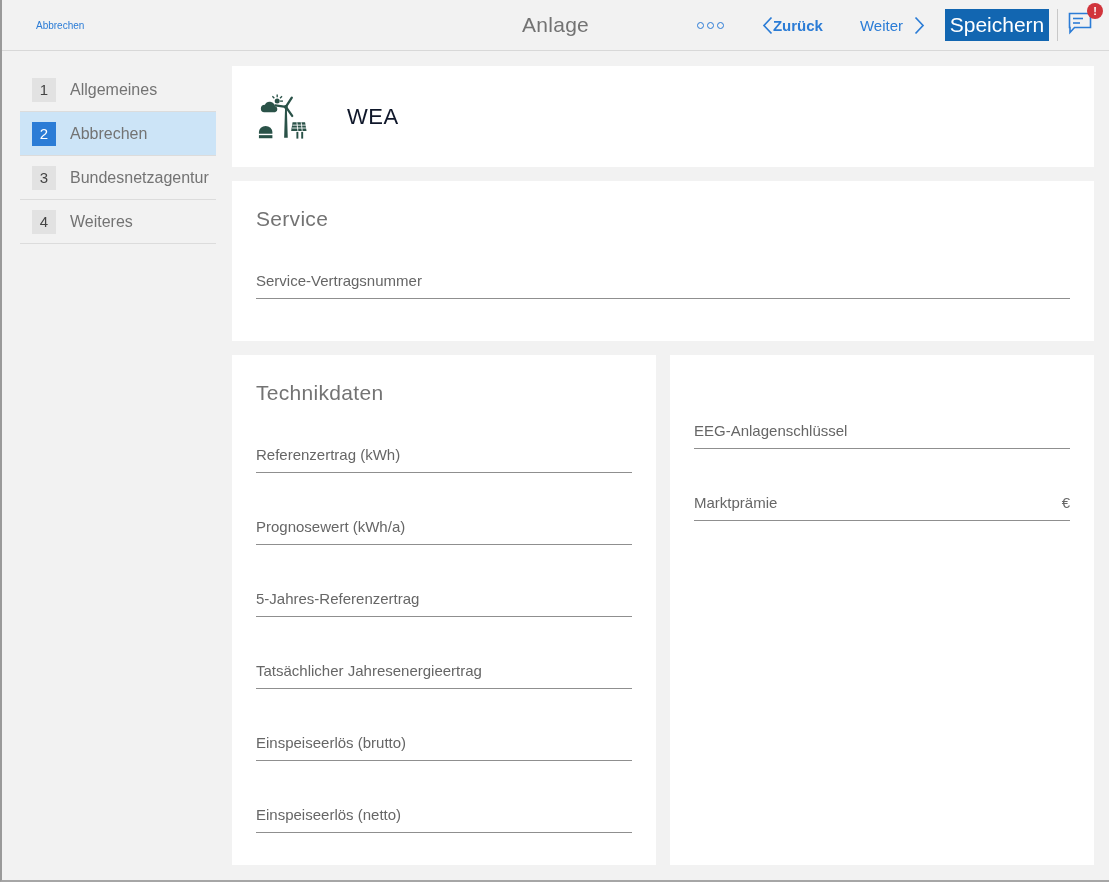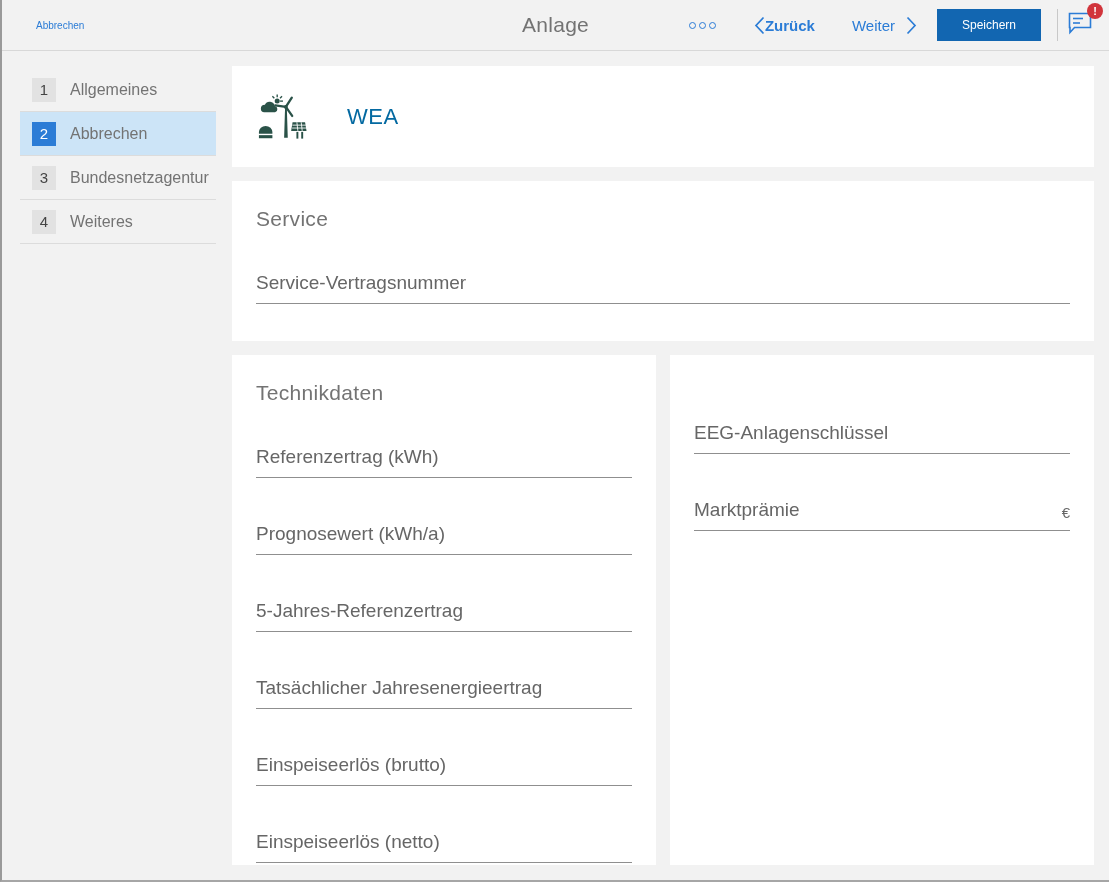--- a/index.html
+++ b/index.html
@@ -38,23 +38,23 @@
   }
   .nav-btn { display:flex; align-items:center; cursor:pointer; }
   .nav-btn svg { display:block; }
   .back-btn { margin-right:37px; }
   .back-btn .nav-label { margin-left:0;font-weight:bold; }
   .next-btn { margin-right:20px; }
   .next-btn .nav-label { margin-right:11px; }
   .nav-label { color:#2b7cd6; font-size:15px; }
   .save-btn {
     background:#1266b1; color:#fff; border:none;
-    font-family:inherit; font-size:12px;
+    font-family:inherit; font-size:21px;
     width:104px; height:32px; cursor:pointer;
-    margin-right:16px;
+    margin-right:8px;
   }
   .v-divider { width:1px; height:32px; background:#c8c8c8; margin-right:8px; }
   .notes-btn { position:relative; margin-right:13px; cursor:pointer; padding:2px; }
   .notes-badge {
     position:absolute; top:-6px; right:-7px;
     width:16px; height:16px; border-radius:50%;
     background:#d1343b; color:#fff;
     font-size:11px; font-weight:bold;
     display:flex; align-items:center; justify-content:center;
   }
@@ -76,37 +76,37 @@
   .step.selected { background:#cce4f7; }
   .step.selected .step-num { background:#2b7cd6; color:#fff; }
 
   .main { flex:1; margin:15px 15px 0 16px; display:flex; flex-direction:column; }
   .card { background:#fff; }
   .entity-card {
     height:101px; margin-bottom:14px;
     display:flex; align-items:center; padding-left:25px;
   }
   .entity-icon { width:50px; height:47px; flex:0 0 50px; }
-  .entity-title { font-size:22px; font-weight:300; color:#0369a1; margin-left:40px; letter-spacing:.5px; }
+  .entity-title { font-size:22px; font-weight:300; color:#0f172a; margin-left:40px; letter-spacing:.5px; }
 
   .section-card { padding:26px 24px 0 24px; }
   .service-card { height:160px; margin-bottom:14px; }
   .two-col { display:flex; gap:14px; }
   .col-card { flex:1; height:510px; }
   .section-title { font-size:21px; font-weight:300; color:#737373; letter-spacing:.3px; }
 
   .field {
     margin-top:41px;
     border-bottom:1px solid #8f8f8f;
     padding-bottom:9px;
     display:flex; align-items:flex-end; justify-content:space-between;
     cursor:text;
   }
   .field + .field { margin-top:45px; }
-  .field-label { font-size:19px; color:#666; }
+  .field-label { font-size:15px; color:#666; }
   .field-suffix { font-size:15px; color:#666; }
 </style>
 </head>
 <body>
 
 <div class="window">
 
   <div class="topbar">
     <a class="link cancel-link">Abbrechen</a>
     <div class="page-title">Anlage</div>

